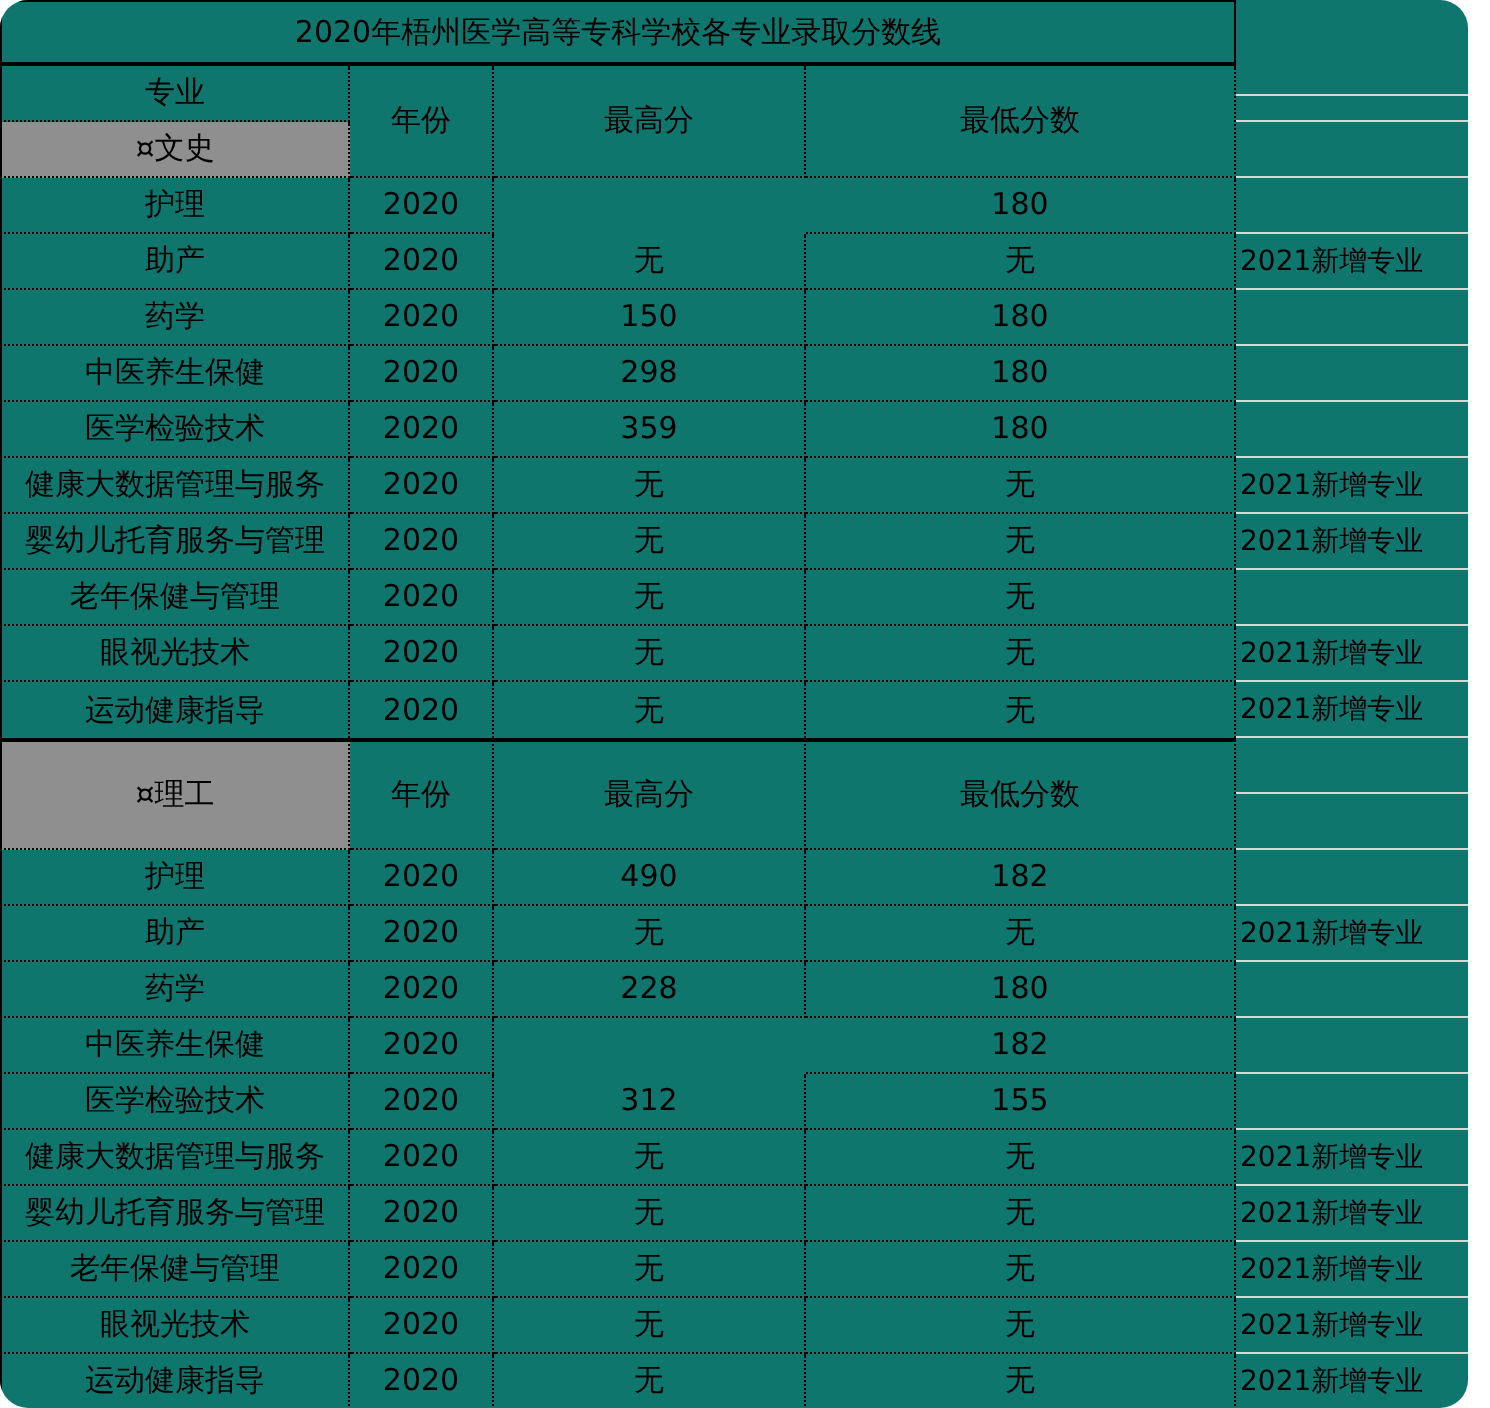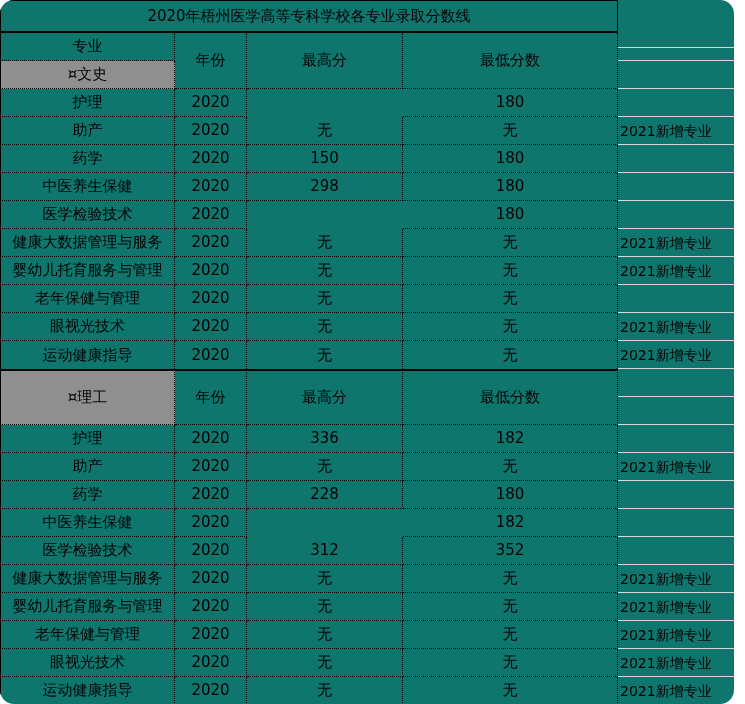--- a/index.html
+++ b/index.html
@@ -83,20 +83,21 @@
 
   <div class="cell d lf" style="grid-area:7/1">中医养生保健</div>
   <div class="cell d" style="grid-area:7/2">2020</div>
   <div class="cell d" style="grid-area:7/3">298</div>
   <div class="cell d" style="grid-area:7/4">180</div>
   <div class="cell rk" style="grid-area:7/5"></div>
   <div class="cell sl" style="grid-area:7/6"></div>
 
   <div class="cell d lf" style="grid-area:8/1">医学检验技术</div>
   <div class="cell d" style="grid-area:8/2">2020</div>
+  <div class="cell d" style="grid-area:8/3">359</div>
   <div class="cell d" style="grid-area:8/4">180</div>
   <div class="cell rk" style="grid-area:8/5"></div>
   <div class="cell sl" style="grid-area:8/6"></div>
 
   <div class="cell d lf" style="grid-area:9/1">健康大数据管理与服务</div>
   <div class="cell d" style="grid-area:9/2">2020</div>
   <div class="cell d" style="grid-area:9/3">无</div>
   <div class="cell d" style="grid-area:9/4">无</div>
   <div class="cell rk" style="grid-area:9/5">2021新增专业</div>
   <div class="cell sl" style="grid-area:9/6"></div>
@@ -133,21 +134,21 @@
   <div class="cell d s2" style="grid-area:14/2/16/3">年份</div>
   <div class="cell d s2" style="grid-area:14/3/16/4">最高分</div>
   <div class="cell d s2" style="grid-area:14/4/16/5">最低分数</div>
   <div class="cell rk" style="grid-area:14/5"></div>
   <div class="cell sl" style="grid-area:14/6"></div>
   <div class="cell rk" style="grid-area:15/5"></div>
   <div class="cell sl" style="grid-area:15/6"></div>
 
   <div class="cell d lf" style="grid-area:16/1">护理</div>
   <div class="cell d" style="grid-area:16/2">2020</div>
-  <div class="cell d" style="grid-area:16/3">336</div>
+  <div class="cell d" style="grid-area:16/3">490</div>
   <div class="cell d" style="grid-area:16/4">182</div>
   <div class="cell rk" style="grid-area:16/5"></div>
   <div class="cell sl" style="grid-area:16/6"></div>
 
   <div class="cell d lf" style="grid-area:17/1">助产</div>
   <div class="cell d" style="grid-area:17/2">2020</div>
   <div class="cell d" style="grid-area:17/3">无</div>
   <div class="cell d" style="grid-area:17/4">无</div>
   <div class="cell rk" style="grid-area:17/5">2021新增专业</div>
   <div class="cell sl" style="grid-area:17/6"></div>
@@ -161,21 +162,21 @@
 
   <div class="cell d lf" style="grid-area:19/1">中医养生保健</div>
   <div class="cell d" style="grid-area:19/2">2020</div>
   <div class="cell d" style="grid-area:19/4">182</div>
   <div class="cell rk" style="grid-area:19/5"></div>
   <div class="cell sl" style="grid-area:19/6"></div>
 
   <div class="cell d lf" style="grid-area:20/1">医学检验技术</div>
   <div class="cell d" style="grid-area:20/2">2020</div>
   <div class="cell d" style="grid-area:20/3">312</div>
-  <div class="cell d" style="grid-area:20/4">352</div>
+  <div class="cell d" style="grid-area:20/4">155</div>
   <div class="cell rk" style="grid-area:20/5"></div>
   <div class="cell sl" style="grid-area:20/6"></div>
 
   <div class="cell d lf" style="grid-area:21/1">健康大数据管理与服务</div>
   <div class="cell d" style="grid-area:21/2">2020</div>
   <div class="cell d" style="grid-area:21/3">无</div>
   <div class="cell d" style="grid-area:21/4">无</div>
   <div class="cell rk" style="grid-area:21/5">2021新增专业</div>
   <div class="cell sl" style="grid-area:21/6"></div>
 

